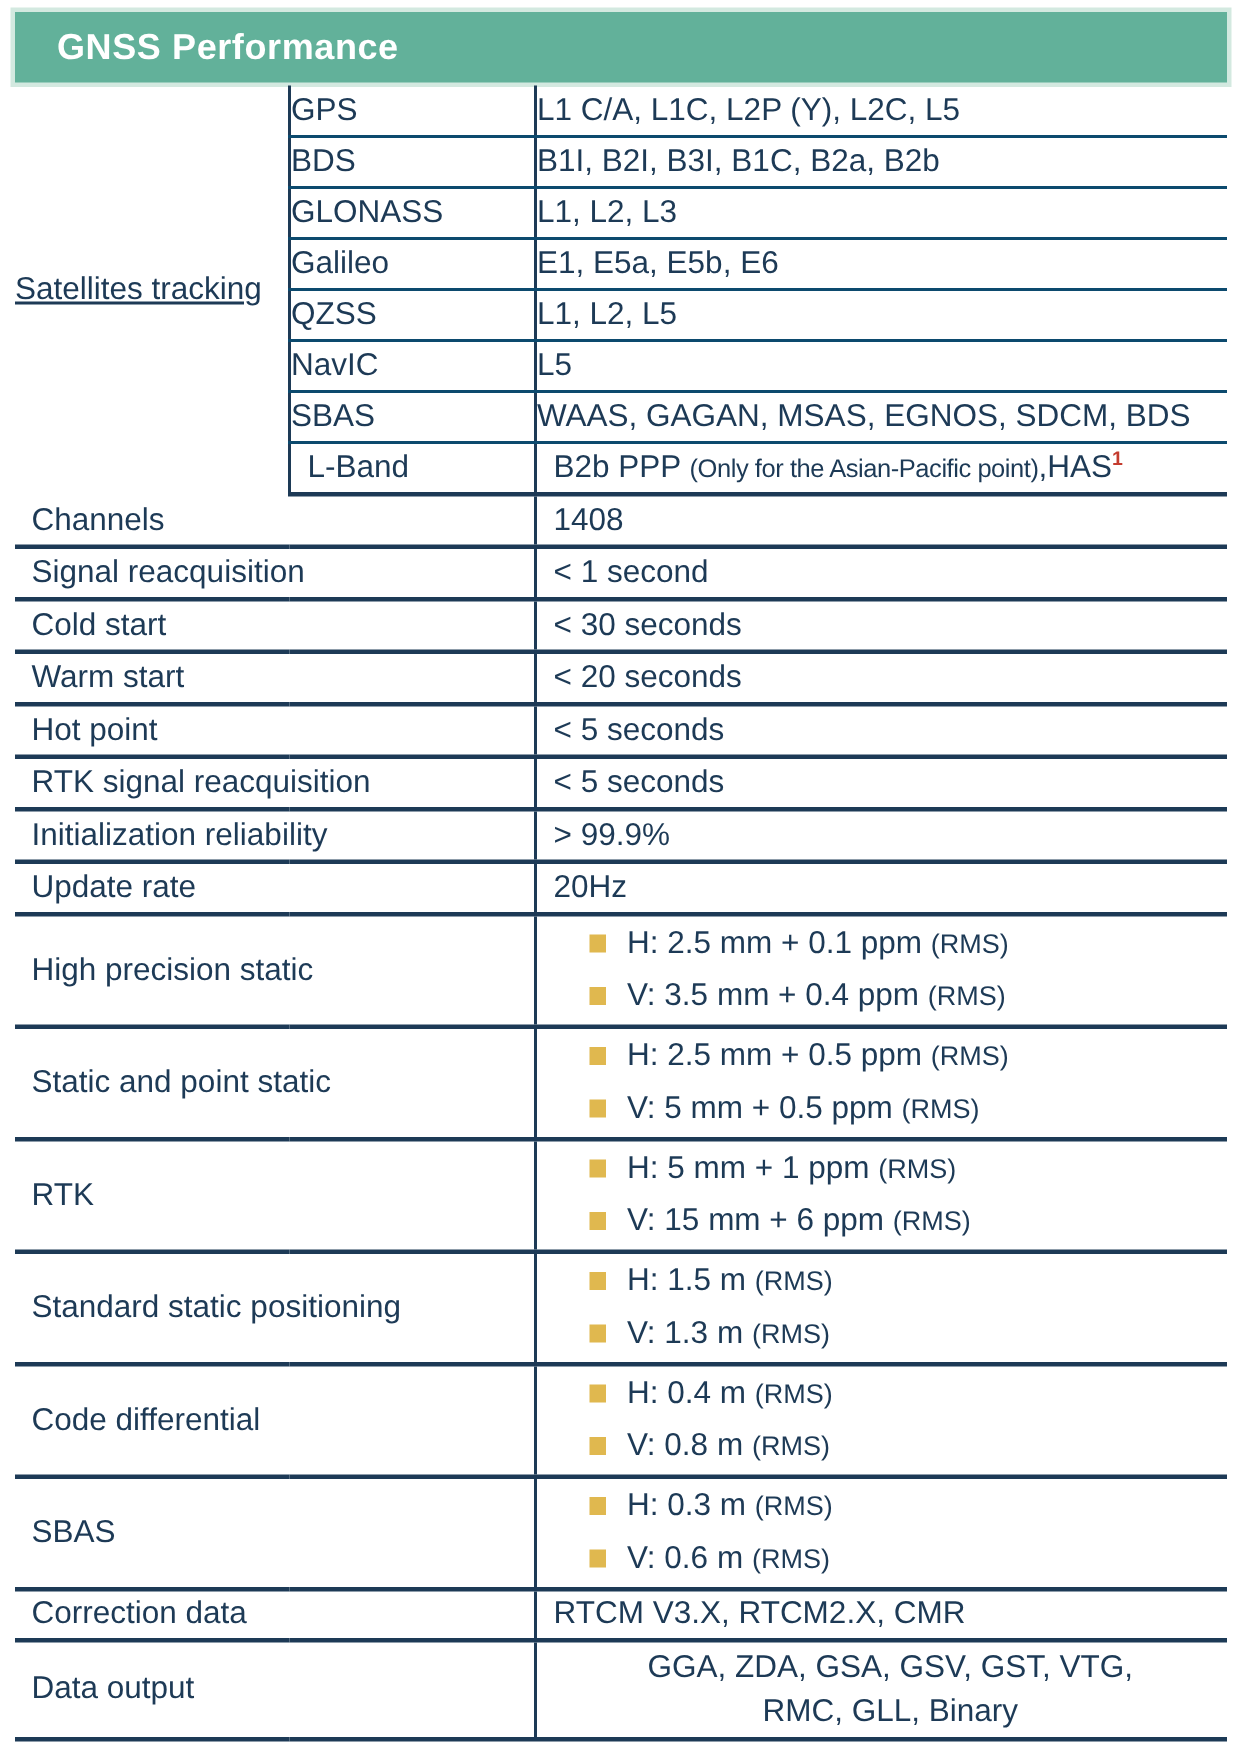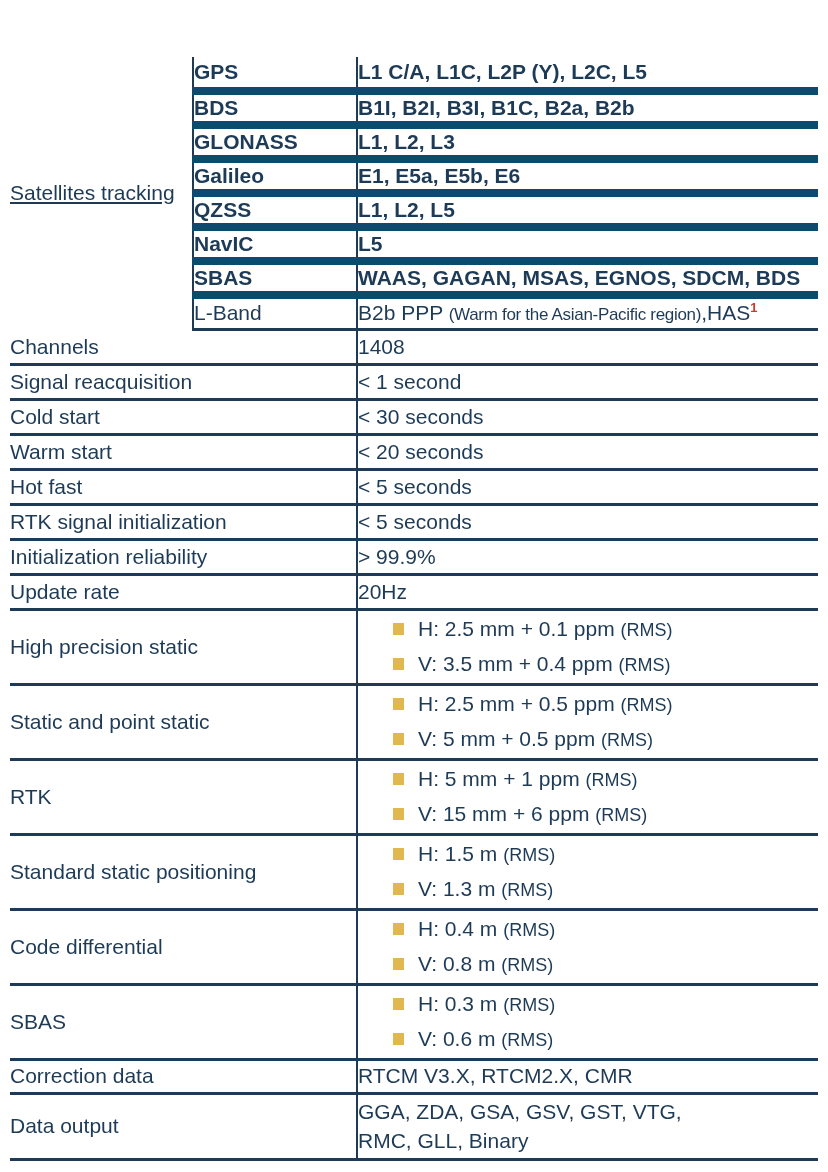--- a/index.html
+++ b/index.html
@@ -49,22 +49,22 @@
   .h-dual   { height: 75px; }
   .h-corr   { height: 34px; }
   .h-out    { height: 66px; }
 
   td.cA { padding-left: 28px; line-height: 1.45; text-decoration: underline; }
   td.cAB { padding-left: 28px; }
   td.cB { border-left: 2px solid #1d3a56; padding-left: 12px; }
   td.cC { border-left: 2px solid #1d3a56; padding-left: 17px; }
   td.cC.nopad { padding-left: 0; }
 
-  tr.r-subsep > td.cB, tr.r-subsep > td.cC { border-bottom: 8px solid #0c4a6e; font-weight: bold; }
-  tr.r-major > td { border-bottom: 3px solid #1d3a56; }
+  tr.r-subsep > td.cB, tr.r-subsep > td.cC { border-bottom: 2px solid #0c4a6e; }
+  tr.r-major > td { border-bottom: 3px solid #1d3a56; padding-left: 11px; }
 
   .note { font-size: 17px; letter-spacing: -0.3px; }
   sup.fn {
     color: #c43b2e;
     font-size: 13px;
     font-weight: bold;
     vertical-align: super;
     line-height: 0;
   }
   .rms { font-size: 18px; }
@@ -75,27 +75,30 @@
     justify-content: center;
     gap: 11px;
     padding-left: 35px;
   }
   .bline { display: flex; align-items: center; gap: 14px; }
   .bullet {
     width: 11px; height: 12px;
     background: #e0b84f;
     flex: none;
   }
-  .outline { line-height: 29px; }
+  .outline { line-height: 29px; text-align: center; }
 </style>
 </head>
 <body>
 
 <div class="page">
 
+  <div class="band">
+    <span class="title">GNSS Performance</span>
+  </div>
 
   <table class="spec">
     <colgroup>
       <col style="width:183px">
       <col style="width:164px">
       <col style="width:461px">
     </colgroup>
     <tbody>
 
       <tr class="h-sub r-subsep">
@@ -123,46 +126,46 @@
         <td class="cB">NavIC</td>
         <td class="cC">L5</td>
       </tr>
       <tr class="h-sub r-subsep">
         <td class="cB">SBAS</td>
         <td class="cC">WAAS, GAGAN, MSAS, EGNOS, SDCM, BDS</td>
       </tr>
       <tr class="h-sub r-major">
         <td class="cB">L-Band</td>
         <td class="cC">
-          <span>B2b PPP </span><span class="note">(Warm for the Asian-Pacific region)</span><span>,HAS</span><sup class="fn">1</sup>
+          <span>B2b PPP </span><span class="note">(Only for the Asian-Pacific point)</span><span>,HAS</span><sup class="fn">1</sup>
         </td>
       </tr>
 
       <tr class="h-single r-major">
         <td class="cAB" colspan="2">Channels</td>
         <td class="cC">1408</td>
       </tr>
       <tr class="h-single r-major">
         <td class="cAB" colspan="2">Signal reacquisition</td>
         <td class="cC">&lt; 1 second</td>
       </tr>
       <tr class="h-single r-major">
         <td class="cAB" colspan="2">Cold start</td>
         <td class="cC">&lt; 30 seconds</td>
       </tr>
       <tr class="h-single r-major">
         <td class="cAB" colspan="2">Warm start</td>
         <td class="cC">&lt; 20 seconds</td>
       </tr>
       <tr class="h-single r-major">
-        <td class="cAB" colspan="2">Hot fast</td>
+        <td class="cAB" colspan="2">Hot point</td>
         <td class="cC">&lt; 5 seconds</td>
       </tr>
       <tr class="h-single r-major">
-        <td class="cAB" colspan="2">RTK signal initialization</td>
+        <td class="cAB" colspan="2">RTK signal reacquisition</td>
         <td class="cC">&lt; 5 seconds</td>
       </tr>
       <tr class="h-single r-major">
         <td class="cAB" colspan="2">Initialization reliability</td>
         <td class="cC">&gt; 99.9%</td>
       </tr>
       <tr class="h-single r-major">
         <td class="cAB" colspan="2">Update rate</td>
         <td class="cC">20Hz</td>
       </tr>

